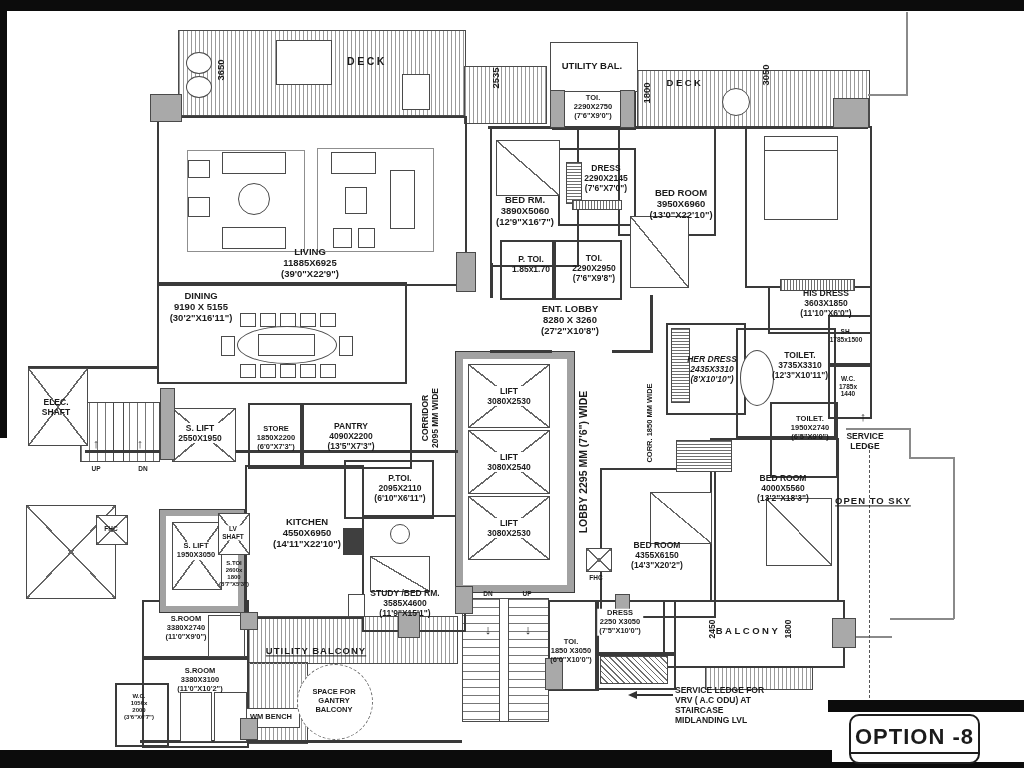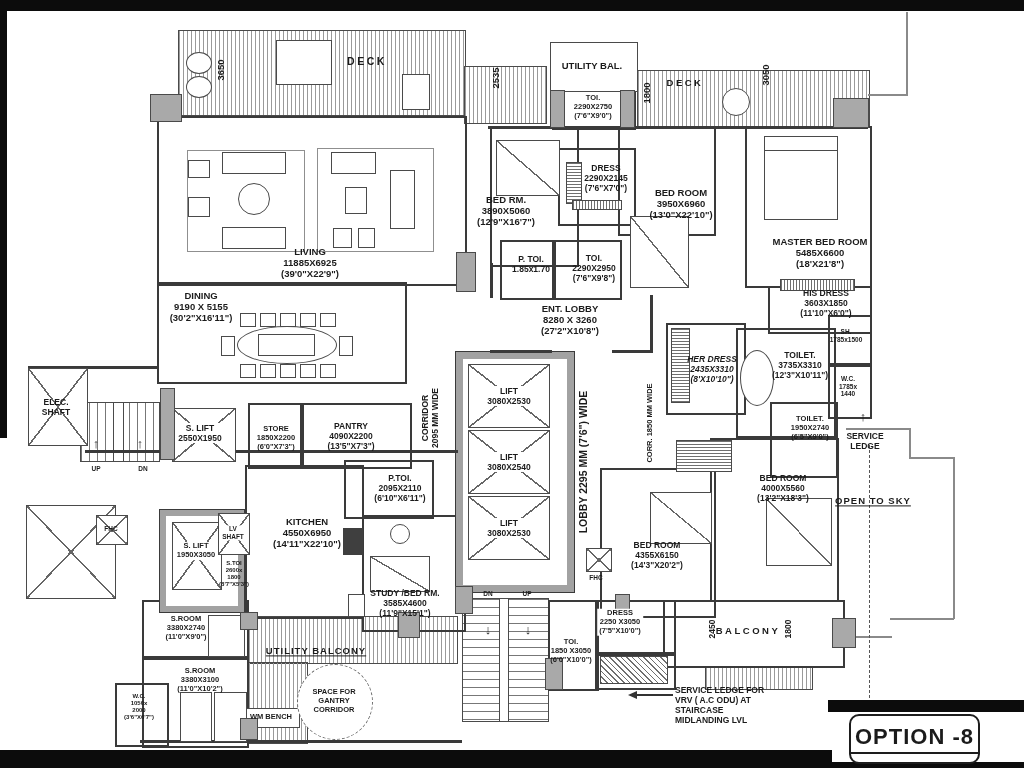--- a/index.html
+++ b/index.html
@@ -217,32 +217,29 @@
   <div class="lbl s10 ls2" style="left:367px;top:61px;">DECK</div>
   <div class="lbl rot s9" style="left:221px;top:70px;">3650</div>
   <div class="lbl s9" style="left:592px;top:66px;">UTILITY BAL.</div>
   <div class="lbl rot s9" style="left:496px;top:78px;">2535</div>
   <div class="lbl s7" style="left:593px;top:107px;">TOI.
 2290X2750
 (7'6"X9'0")</div>
   <div class="lbl rot s9" style="left:647px;top:93px;">1800</div>
   <div class="lbl s9 ls2" style="left:685px;top:83px;">DECK</div>
   <div class="lbl rot s9" style="left:766px;top:75px;">3050</div>
-  <div class="lbl s9" style="left:506px;top:211px;">BED RM.
+  <div class="lbl s9" style="left:525px;top:211px;">BED RM.
 3890X5060
 (12'9"X16'7")</div>
   <div class="lbl s8" style="left:606px;top:178px;">DRESS
 2290X2145
 (7'6"X7'0")</div>
   <div class="lbl s9" style="left:681px;top:204px;">BED ROOM
 3950X6960
 (13'0"X22'10")</div>
-  <div class="lbl s9" style="left:820px;top:253px;">MASTER BED ROOM
-5485X6600
-(18'X21'8")</div>
   <div class="lbl s9" style="left:310px;top:263px;">LIVING
 11885X6925
 (39'0"X22'9")</div>
   <div class="lbl s9" style="left:201px;top:307px;">DINING
 9190 X 5155
 (30'2"X16'11")</div>
   <div class="lbl s8" style="left:531px;top:264px;">P. TOI.
 1.85x1.70</div>
   <div class="lbl s8" style="left:594px;top:268px;">TOI.
 2290X2950
@@ -327,21 +324,21 @@
 3380X3100
 (11'0"X10'2")</div>
   <div class="lbl s6" style="left:139px;top:707px;">W.C.
 1050x
 2000
 (3'6"X6'7")</div>
   <div class="lbl s9 ls1" style="left:316px;top:651px;">UTILITY BALCONY</div>
   <div class="lbl s7" style="left:271px;top:717px;">WM BENCH</div>
   <div class="lbl s7" style="left:334px;top:701px;">SPACE FOR
 GANTRY
-CORRIDOR</div>
+BALCONY</div>
   <div class="lbl s65" style="left:488px;top:594px;">DN</div>
   <div class="lbl s65" style="left:527px;top:594px;">UP</div>
   <div class="lbl s12" style="left:488px;top:630px;">↓</div>
   <div class="lbl s12" style="left:528px;top:630px;">↓</div>
   <div class="lbl s7 bgw" style="left:620px;top:622px;">DRESS
 2250 X3050
 (7'5"X10'0")</div>
   <div class="lbl s7" style="left:571px;top:651px;">TOI.
 1850 X3050
 (6'0"X10'0")</div>

